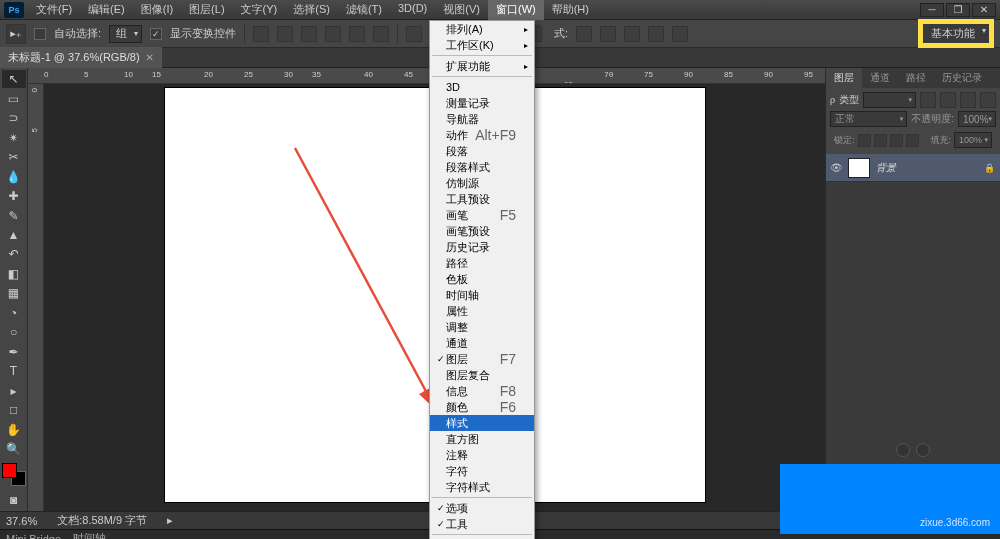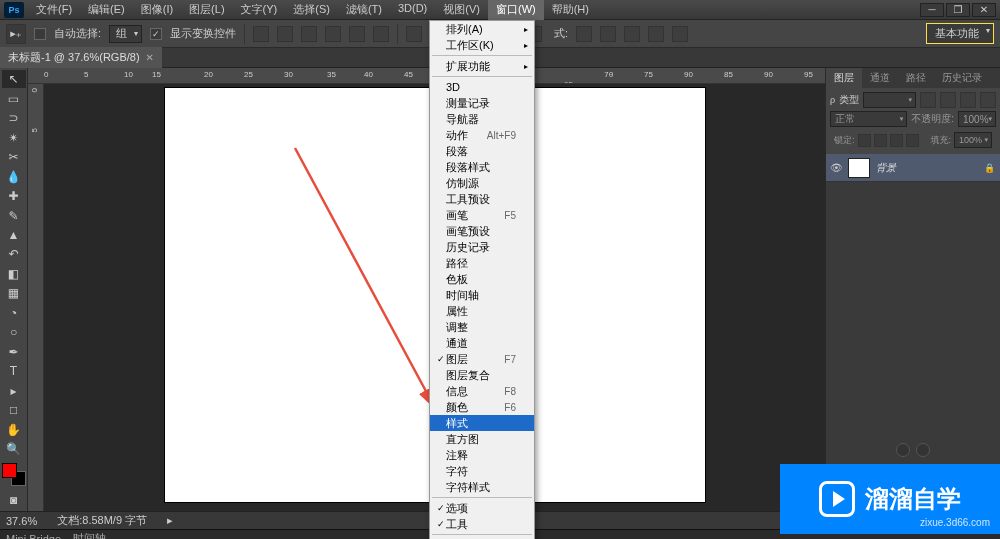--- a/index.html
+++ b/index.html
@@ -15,21 +15,21 @@
     .win-btn { width: 24px; height: 14px; background: #3a3a3a; border: 1px solid #222; color: #ccc; font-size: 10px; display: flex; align-items: center; justify-content: center; }
     .win-x { background: #3a3a3a; }
     
     
     .optionsbar { height: 28px; background: #454545; display: flex; align-items: center; padding: 0 6px; gap: 8px; border-bottom: 1px solid #2a2a2a; }
     .opt-icon { width: 20px; height: 20px; border: 1px solid #333; background: #3a3a3a; display: flex; align-items: center; justify-content: center; }
     .checkbox { width: 12px; height: 12px; border: 1px solid #666; background: #3a3a3a; }
     .checkbox.checked::after { content: '✓'; color: #ccc; font-size: 9px; position: relative; top: -2px; left: 1px; }
     .dropdown { height: 18px; background: #3a3a3a; border: 1px solid #222; padding: 0 14px 0 6px; display: flex; align-items: center; position: relative; }
     .dropdown::after { content: '▾'; position: absolute; right: 3px; font-size: 8px; }
-    .right-panel-btn { margin-left: auto; background: #3a3a3a; border: 1px solid #fde047; padding: 2px 14px 2px 8px; position: relative; }
+    .right-panel-btn { margin-left: auto; background: #3a3a3a; border: 5px solid #fde047; padding: 2px 14px 2px 8px; position: relative; }
     .right-panel-btn::after { content: '▾'; position: absolute; right: 3px; font-size: 8px; }
     .toolbar-sep { width: 1px; height: 20px; background: #333; }
     .tiny-icon { width: 16px; height: 16px; border: 1px solid #333; background: #3e3e3e; }
     
     
     .tabbar { height: 20px; background: #383838; display: flex; align-items: center; border-bottom: 1px solid #222; }
     .doc-tab { background: #535353; padding: 3px 8px; color: #ddd; display: flex; align-items: center; gap: 6px; }
     .doc-close { color: #aaa; font-size: 10px; }
     
     
@@ -72,21 +72,21 @@
     .panel-footer { height: 24px; background: #3a3a3a; border-top: 1px solid #222; display: flex; align-items: center; justify-content: flex-end; gap: 4px; padding: 0 4px; }
     .pf-icon { width: 14px; height: 14px; color: #999; font-size: 9px; display: flex; align-items: center; justify-content: center; }
     
     
     .dropdown-menu { position: absolute; top: 20px; left: 429px; width: 106px; background: #f0f0f0; border: 1px solid #999; box-shadow: 2px 2px 6px rgba(0,0,0,0.4); z-index: 999; color: #000; font-size: 11px; }
     .dm-item { display: flex; align-items: center; height: 16px; padding: 0 18px 0 16px; position: relative; }
     .dm-item.highlighted { background: #1e6ac8; color: #fff; }
     .dm-item.has-sub::after { content: '▸'; position: absolute; right: 6px; font-size: 8px; }
     .dm-check::before { content: '✓'; position: absolute; left: 7px; font-size: 9px; }
     .dm-sep { height: 1px; background: #bbb; margin: 2px 2px; }
-    .dm-shortcut { margin-left: auto; color: #666; font-size: 10px; }
+    .dm-shortcut { margin-left: auto; color: #666; font-size: 14px; }
     
     
     .statusbar { height: 18px; background: #383838; display: flex; align-items: center; padding: 0 6px; gap: 20px; color: #ccc; border-top: 1px solid #222; }
     .bottombar { height: 18px; background: #2a2a2a; display: flex; align-items: center; padding: 0 6px; gap: 12px; color: #aaa; border-top: 1px solid #111; }
     
     
     .watermark { position: absolute; right: 0; bottom: 5px; width: 220px; height: 70px; background: #0084ff; display: flex; align-items: center; justify-content: center; z-index: 998; }
     .wm-logo { display: flex; align-items: center; gap: 10px; }
     .wm-play { width: 36px; height: 36px; border: 3px solid #fff; border-radius: 8px; display: flex; align-items: center; justify-content: center; }
     .wm-play::after { content: ''; border-left: 12px solid #fff; border-top: 8px solid transparent; border-bottom: 8px solid transparent; margin-left: 3px; }
@@ -195,21 +195,21 @@
 
   <div class="canvas-area">
     <div class="ruler-h" id="rulerH">
         <span style="left: 16px;">0</span>
         <span style="left: 56px;">5</span>
         <span style="left: 96px;">10</span>
         <span style="left: 124px;">15</span>
         <span style="left: 176px;">20</span>
         <span style="left: 216px;">25</span>
         <span style="left: 256px;">30</span>
-        <span style="left: 299px;">35</span>
+        <span style="left: 284px;">35</span>
         <span style="left: 336px;">40</span>
         <span style="left: 376px;">45</span>
         <span style="left: 416px;">50</span>
         <span style="left: 456px;">55</span>
         <span style="left: 496px;">60</span>
         <span style="left: 536px; margin-top: 10px;">65</span>
         <span style="left: 576px; font-family: Liberation Mono, monospace;">70</span>
         <span style="left: 616px;">75</span>
         <span style="left: 656px;">90</span>
         <span style="left: 696px;">85</span>
@@ -411,18 +411,14 @@
       <span>1 未标题-1</span>
     </div>
 </div>
 
 <div class="floating-dots">
     <div></div>
     <div></div>
   </div>
 
 <div class="watermark">
-  <div class="wm-logo">
-    <div class="wm-play"></div>
-    <div class="wm-text">溜溜自学</div>
-  </div>
   <div class="wm-url">zixue.3d66.com</div>
 </div>
 
 </body></html>

